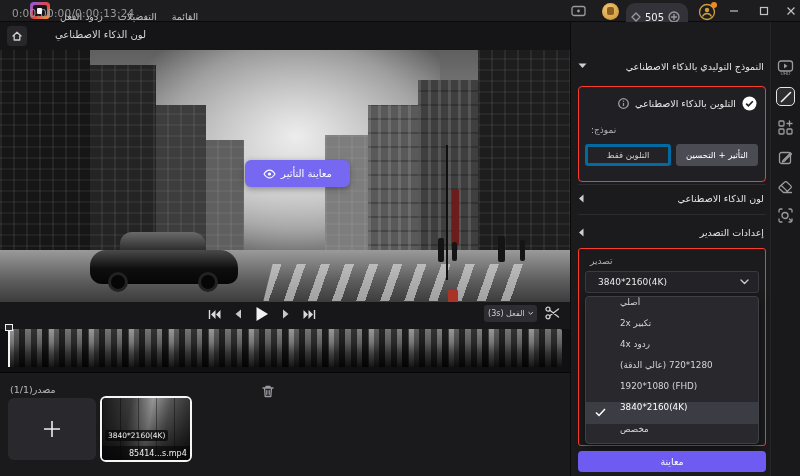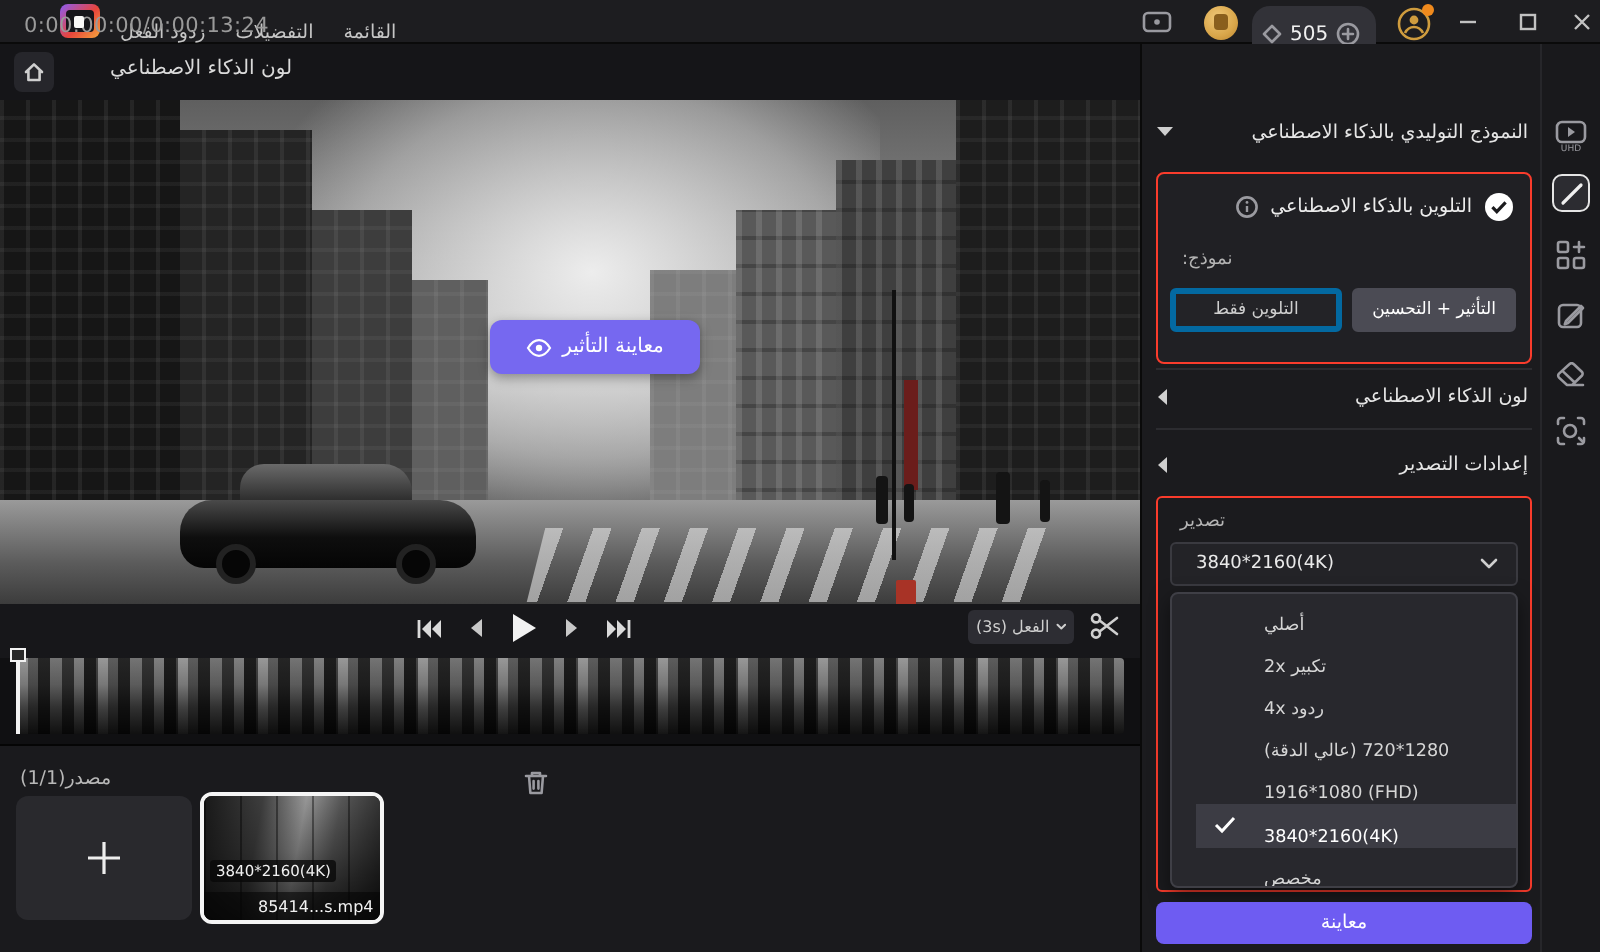--- a/index.html
+++ b/index.html
@@ -122,21 +122,21 @@
   .mc-btn{flex:1;height:22px;border-radius:3px;display:flex;align-items:center;justify-content:center;font-size:8.5px;}
   .mc-btn.only{background:#232327;border:3px solid #0369a1;color:#cfcfcf;}
   .mc-btn.enh{background:#4b4b54;border:1px solid #4b4b54;color:#fff;}
 
   .export-box{position:absolute;left:578px;top:248px;width:188px;height:198px;border:1.5px solid #fa3c2c;border-radius:3px;}
   .res-label{position:absolute;left:590px;top:256px;font-size:9px;color:#b4b4b4;}
   .res-select{position:absolute;left:585px;top:271px;width:174px;height:22px;background:#232327;border:1px solid #3a3a40;border-radius:3px;}
   .res-value{position:absolute;left:12px;top:5px;font-size:9px;color:#eaeaea;}
   .res-chev{position:absolute;right:9px;top:7px;}
   .dropdown{position:absolute;left:585px;top:296px;width:174px;height:148px;background:#28282d;border:1px solid #3f3f46;border-radius:4px;overflow:hidden;box-shadow:0 4px 10px rgba(0,0,0,.5);}
-  .dd-row{position:relative;height:21.1px;display:flex;align-items:flex-end;padding-left:34px;margin-left:12px;}
+  .dd-row{position:relative;height:21.1px;display:flex;align-items:flex-start;padding-left:34px;}
   .dd-row span{font-size:8.8px;color:#d6d6d6;text-align:left;direction:ltr;unicode-bidi:plaintext;white-space:nowrap;}
   .dd-row.selected{background:#3c3c44;}
   .dd-row.selected span{color:#fff;}
   .dd-check{position:absolute;left:9px;top:6px;}
   .export-btn{position:absolute;left:578px;top:451px;width:188px;height:21px;background:#6e5cf2;border-radius:4px;
               display:flex;align-items:center;justify-content:center;}
   .export-btn span{font-size:9.5px;color:#fff;}
 
   
   .strip{position:absolute;left:770px;top:22px;width:30px;height:454px;background:#19191c;border-left:1px solid #26262a;}
@@ -391,21 +391,21 @@
     <div class="dd-row">
         <span dir="auto">تكبير 2x</span>
       </div>
     <div class="dd-row">
         <span dir="auto">ردود 4x</span>
       </div>
     <div class="dd-row">
         <span dir="auto">1280*720 (عالي الدقة)</span>
       </div>
     <div class="dd-row">
-        <span dir="auto">1916*1080 (FHD)</span>
+        <span dir="auto">1920*1080 (FHD)</span>
       </div>
     <div class="dd-row selected">
       <svg class="dd-check" width="11" height="9" viewBox="0 0 11 9">
           <path d="M1 4.5 4 7.5 10 1" stroke="#fff" fill="none" stroke-width="1.5"></path>
         </svg>
       <span dir="auto">3840*2160(4K)</span>
     </div>
     <div class="dd-row">
         <span dir="auto">مخصص</span>
       </div>

